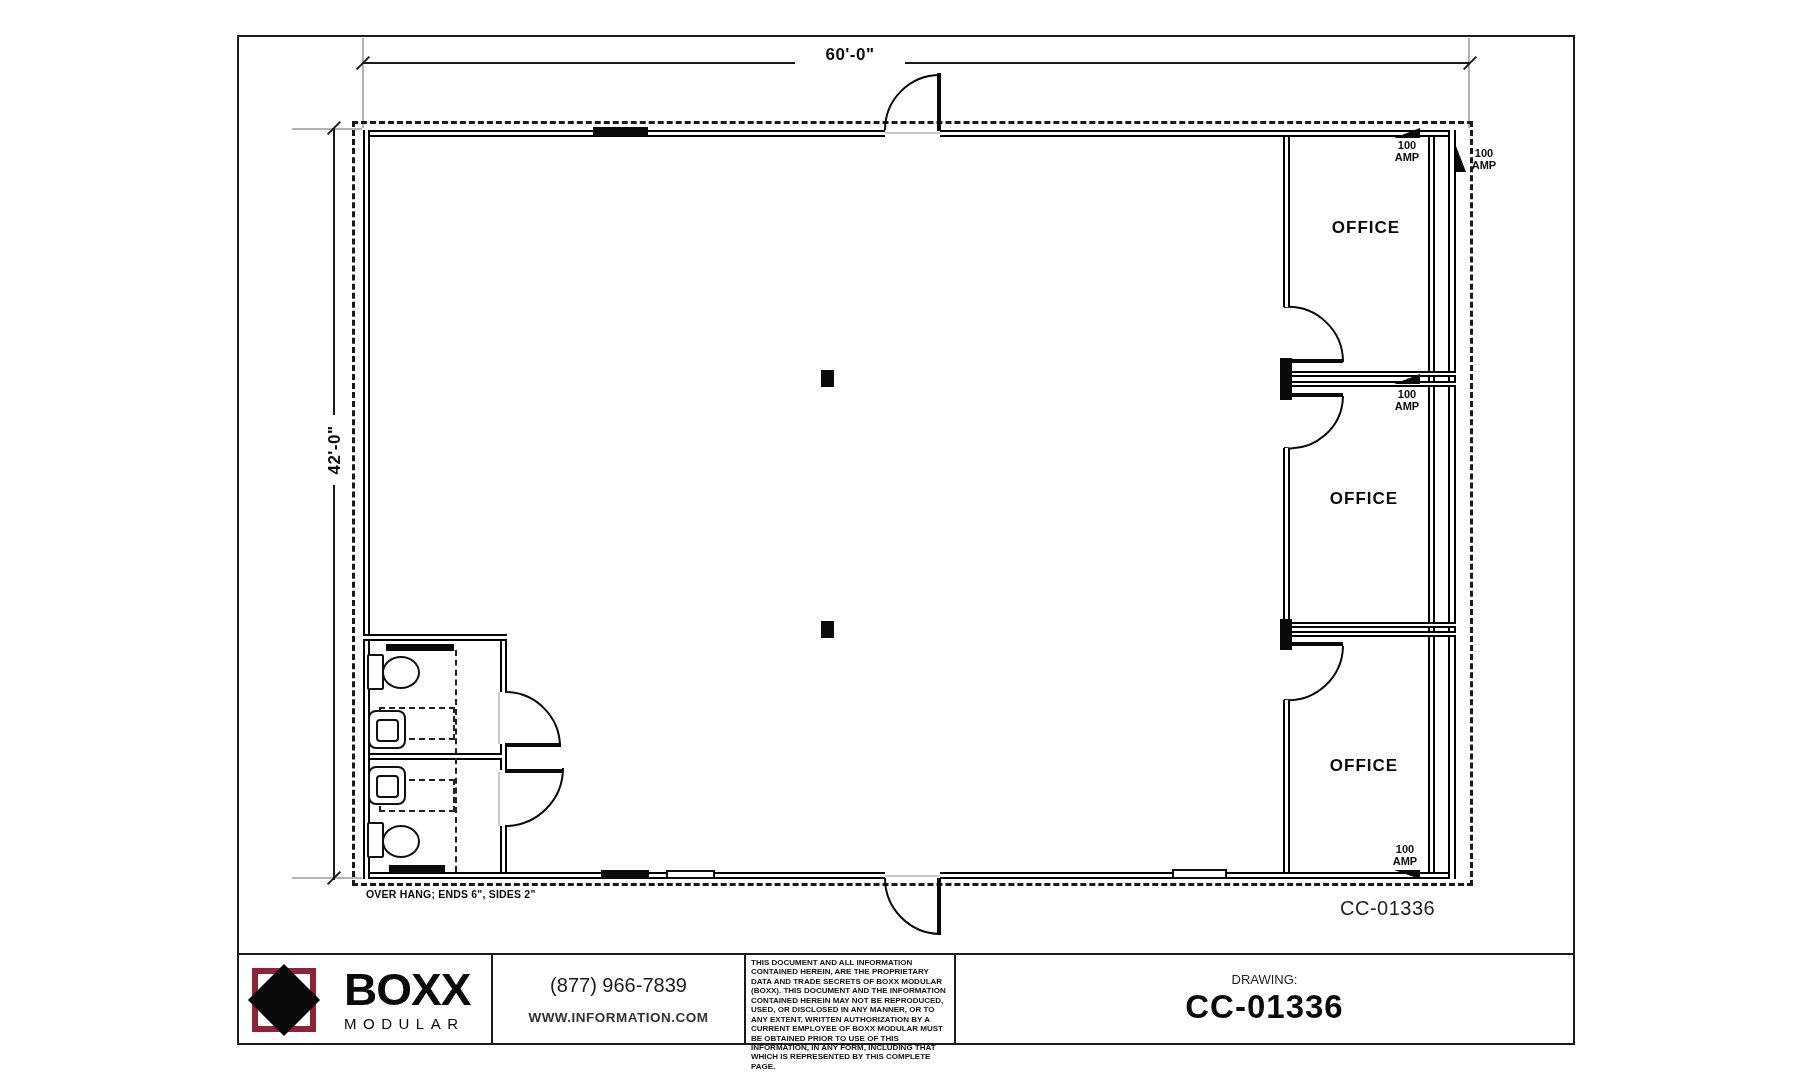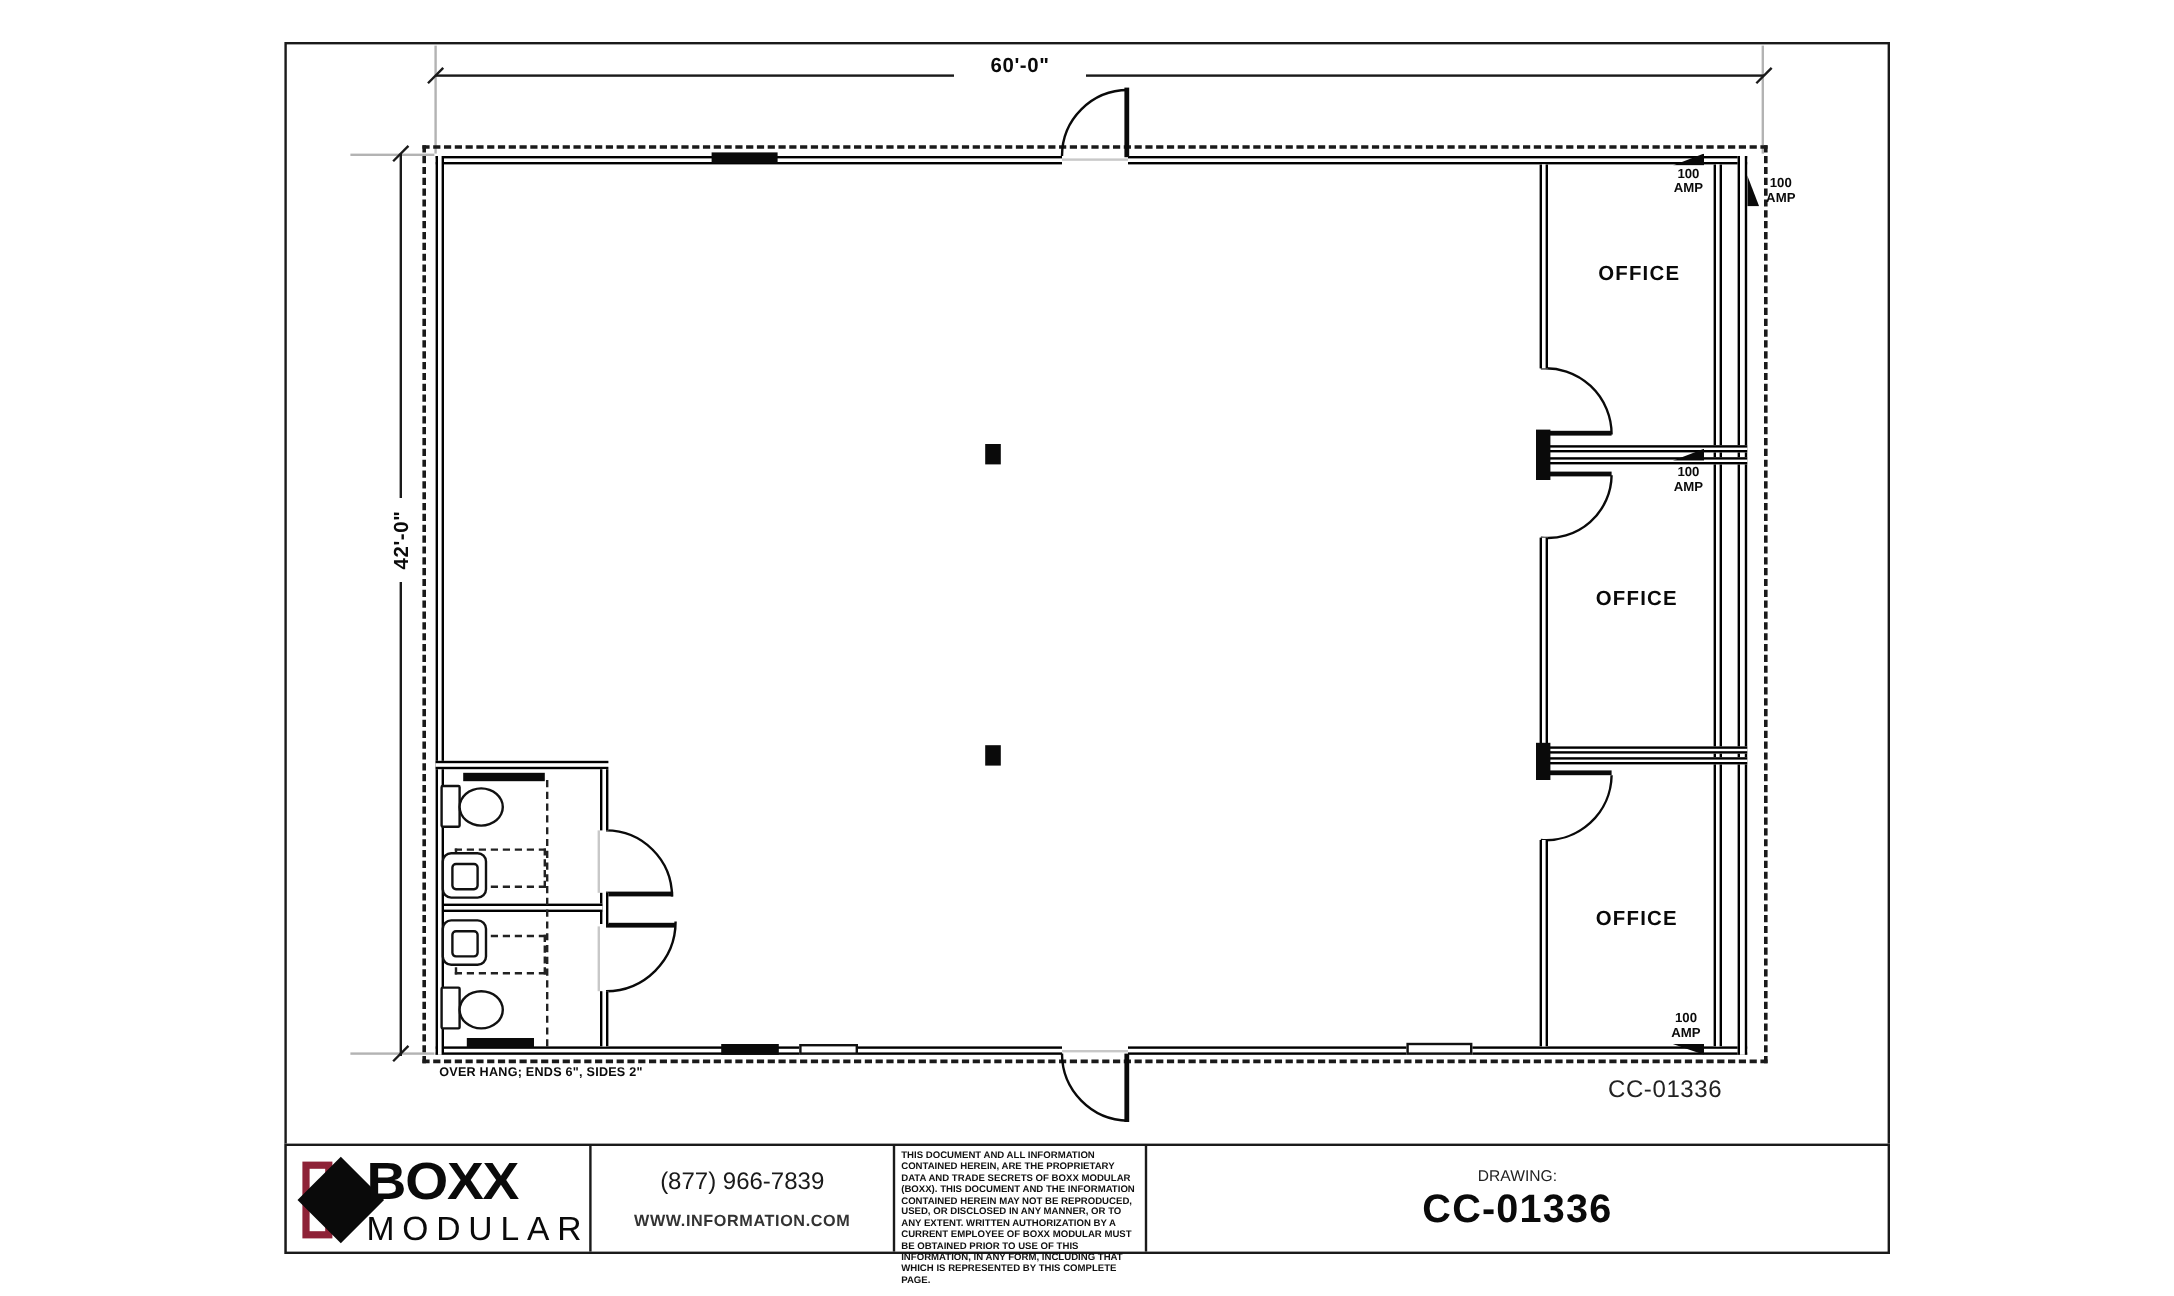--- a/index.html
+++ b/index.html
@@ -27,21 +27,21 @@
   
   .titleblock{position:absolute;left:237px;top:953px;width:1338px;height:92px;
               border:2px solid #1a1a1a;box-sizing:border-box;display:flex;background:#fff;}
   .tb-cell{box-sizing:border-box;height:100%;}
   .logo-cell{width:252px;display:flex;align-items:center;padding-left:13px;}
   .logo-box{position:relative;width:52px;height:52px;border:6px solid #8e2237;margin-top:2px;}
   .logo-diamond{position:absolute;left:1px;top:1px;width:50px;height:50px;background:#0a0a0a;
                 transform:rotate(45deg) scale(1.02);}
   .brand-stack{margin-left:28px;line-height:1;}
   .brand-name{font-size:46px;font-weight:900;letter-spacing:-1px;color:#0a0a0a;transform:scaleY(0.95);}
-  .brand-sub{font-size:28px;font-weight:500;letter-spacing:6.5px;color:#0a0a0a;margin-top:3px;}
+  .brand-sub{font-size:15px;font-weight:500;letter-spacing:6.5px;color:#0a0a0a;margin-top:3px;}
   .phone-cell{width:253px;border-left:2px solid #1a1a1a;display:flex;flex-direction:column;
               align-items:center;justify-content:center;}
   .phone{font-size:20px;font-weight:500;color:#1a1a1a;}
   .website{font-size:13.5px;font-weight:600;letter-spacing:0.5px;color:#333;margin-top:13px;}
   .titlename-cell{width:448px;border-left:2px solid #1a1a1a;display:flex;align-items:center;
                   justify-content:center;}
   .sheet-title{font-size:27px;color:#111;transform:translateX(-28px);}
   .legal-cell{width:210px;border-left:2px solid #1a1a1a;padding:3px 5px;font-size:8px;
               line-height:1.18;font-weight:600;color:#111;}
   .drawing-cell{flex:1;border-left:2px solid #1a1a1a;display:flex;flex-direction:row;}

